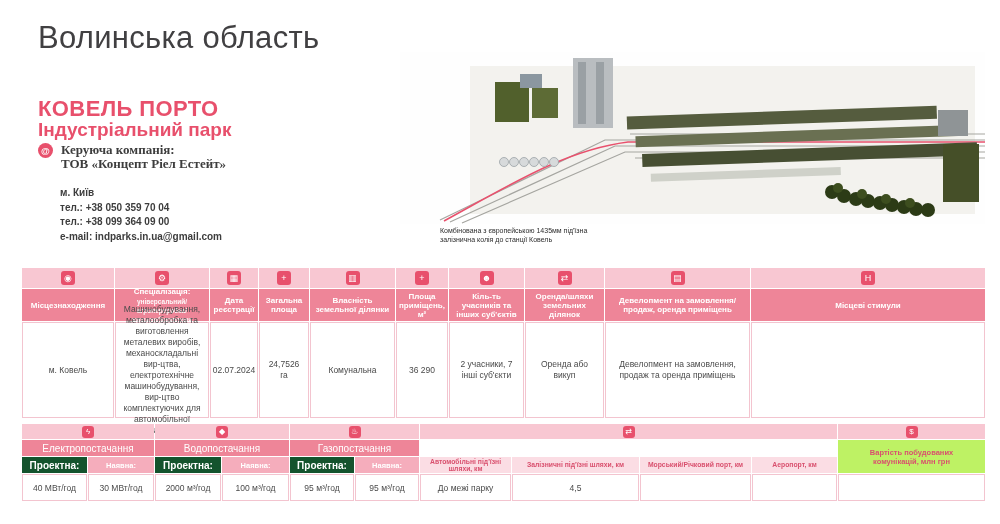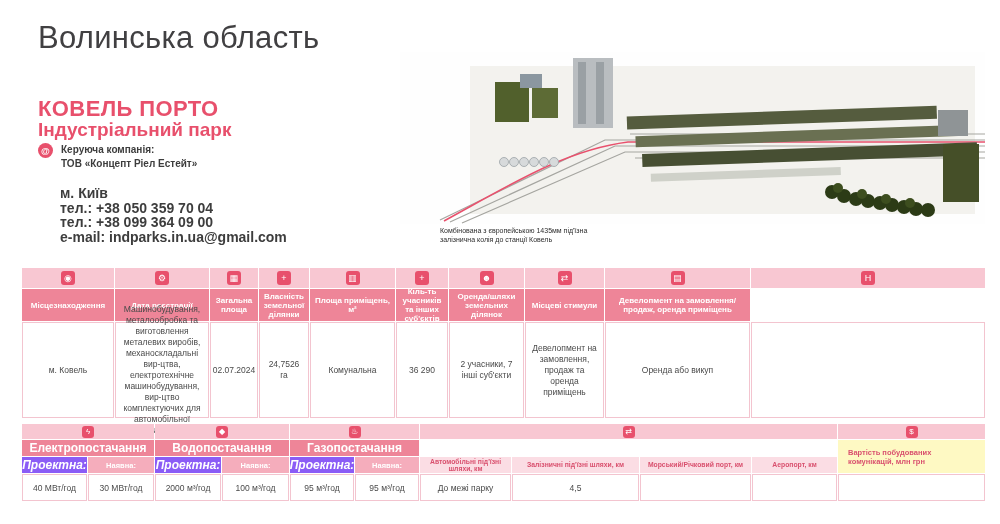--- a/index.html
+++ b/index.html
@@ -8,49 +8,49 @@
     position:relative; width:1000px; height:524px; background:#fff; overflow:hidden;
     font-family:"Liberation Sans", sans-serif; color:#3d3d3d;
   }
   
   .region-title { position:absolute; left:38px; top:20px; font-size:31px; font-weight:500; color:#414042; letter-spacing:.3px; }
   .park-label { position:absolute; left:38px; top:74px; font-size:19px; font-weight:700; color:#e8506c;margin-top:45px; }
   .park-name  { position:absolute; left:38px; top:96px; font-size:22px; font-weight:800; color:#e8506c; letter-spacing:.4px; }
   .company { position:absolute; left:38px; top:143px; display:flex; gap:8px; align-items:flex-start; }
   .company-icon { width:15px; height:15px; border-radius:50%; background:#e8506c; color:#fff; font-size:9px; font-weight:700;
     display:flex; align-items:center; justify-content:center; flex:0 0 auto; }
-  .company-text { font-size:10px; font-weight:700; line-height:14px; color:#3d3d3d; }
-  .address { position:absolute; left:60px; top:186px; font-size:14px; font-weight:700; line-height:14.5px; color:#3d3d3d; }
+  .company-text { font-size:13px; font-weight:700; line-height:14px; color:#3d3d3d;font-family:Liberation Serif, serif; }
+  .address { position:absolute; left:60px; top:186px; font-size:10px; font-weight:700; line-height:14.5px; color:#3d3d3d; }
   
   .aerial { position:absolute; left:400px; top:52px; width:585px; height:172px; }
   .aerial svg { width:100%; height:100%; display:block; }
   .aerial-caption { position:absolute; left:440px; top:226px; font-size:7px; line-height:9px; color:#2c2c2c; }
   
   .t1row { position:absolute; left:22px; display:grid; gap:1px;
     grid-template-columns:92px 94px 48px 50px 85px 52px 75px 79px 145px 234px; }
   .icell { background:#f8c7d2; display:flex; align-items:center; justify-content:center; }
   .chip { width:14px; height:14px; border-radius:3px; background:#e8506c; color:#fff; font-size:9px; line-height:14px; text-align:center; }
   .lcell { background:#ee8598; color:#fff; display:flex; flex-direction:column; align-items:center; justify-content:center;
     text-align:center; font-size:8px; font-weight:700; line-height:9px; padding:2px 3px; }
   .lcell .sub { font-size:6.5px; font-weight:600; opacity:.95; margin-top:1px; }
   .vcell { background:#fff; border:1px solid #f3c4cf; display:flex; align-items:center; justify-content:center;
     text-align:center; font-size:8.5px; line-height:11px; color:#4a4a4a; padding:2px 5px; }
   
   .t2 { position:absolute; left:22px; top:424px; display:grid; gap:1px;
     grid-template-columns:65px 66px 66px 67px 64px 64px 91px 127px 111px 85px 147px;
     grid-template-rows:15px 16px 16px 27px; }
   .icell2 { background:#f8c7d2; display:flex; align-items:center; justify-content:center; }
   .chip2 { width:12px; height:12px; border-radius:3px; background:#e8506c; color:#fff; font-size:8px; line-height:12px; text-align:center; }
-  .glabel { background:#ee8598; color:#fff; font-size:12px; font-weight:700; display:flex; align-items:center; justify-content:center; text-align:center; }
-  .proj  { background:#8b5cf6; color:#fff; font-size:12px; font-weight:700; display:flex; align-items:center; justify-content:center;font-style:italic; }
+  .glabel { background:#ee8598; color:#fff; font-size:10px; font-weight:400; display:flex; align-items:center; justify-content:center; text-align:center; }
+  .proj  { background:#14532d; color:#fff; font-size:10px; font-weight:700; display:flex; align-items:center; justify-content:center; }
   .nayav { background:#f5adbc; color:#fff; font-size:7.5px; font-weight:700; display:flex; align-items:center; justify-content:center; }
   .lsub  { background:#fbdde4; color:#d9506e; font-size:6.8px; font-weight:700; line-height:7.5px;
     display:flex; align-items:center; justify-content:center; text-align:center; padding:1px 3px; }
-  .cost  { background:#fef9c3; color:#d9506e; font-size:7.5px; font-weight:700; line-height:9px;
-    display:flex; align-items:center; justify-content:center; padding:2px 10px; }
+  .cost  { background:#bef264; color:#d9506e; font-size:7.5px; font-weight:700; line-height:9px;
+    display:flex; align-items:center; justify-content:center; text-align:center; padding:2px 10px; }
   .val2 { background:#fff; border:1px solid #f3c4cf; display:flex; align-items:center; justify-content:center;
     text-align:center; font-size:8.5px; color:#4a4a4a; padding:1px 3px; line-height:10px; }
 </style>
 </head>
 <body>
 
 <div class="page">
 
   <div class="region-title">Волинська область</div>
   <div class="park-label">Індустріальний парк</div>
@@ -167,55 +167,59 @@
     <div class="icell">
         <span class="chip">H</span>
       </div>
   </div>
 
   <div class="t1row" style="top:289px; grid-auto-rows:32px;">
     <div class="lcell">
         <span>Місцезнаходження</span>
       </div>
     <div class="lcell">
+        <span>Спеціалізація:</span>
+        <span class="sub">універсальний/агропереробка/ машинобудування</span>
+      </div>
+    <div class="lcell">
         <span>Дата реєстрації</span>
       </div>
     <div class="lcell">
         <span>Загальна площа</span>
       </div>
     <div class="lcell">
         <span>Власність земельної ділянки</span>
       </div>
     <div class="lcell">
         <span>Площа приміщень, м²</span>
       </div>
     <div class="lcell">
         <span>Кіль-ть учасників та інших суб'єктів</span>
       </div>
     <div class="lcell">
         <span>Оренда/шляхи земельних ділянок</span>
       </div>
     <div class="lcell">
+        <span>Девелопмент на замовлення/ продаж, оренда приміщень</span>
+      </div>
+    <div class="lcell">
         <span>Місцеві стимули</span>
-      </div>
-    <div class="lcell">
-        <span>Девелопмент на замовлення/ продаж, оренда приміщень</span>
       </div>
   </div>
 
   <div class="t1row" style="top:322px; grid-auto-rows:96px;">
     <div class="vcell">м. Ковель</div>
     <div class="vcell">Машинобудування, металообробка та виготовлення металевих виробів, механоскладальні вир-цтва, електротехнічне машинобудування, вир-цтво комплектуючих для автомобільної промисловості</div>
     <div class="vcell">02.07.2024</div>
     <div class="vcell">24,7526 га</div>
     <div class="vcell">Комунальна</div>
     <div class="vcell">36 290</div>
     <div class="vcell">2 учасники, 7 інші суб'єкти</div>
+    <div class="vcell">Оренда або викуп</div>
     <div class="vcell">Девелопмент на замовлення, продаж та оренда приміщень</div>
-    <div class="vcell">Оренда або викуп</div>
     <div class="vcell"></div>
   </div>
 
   <div class="t2">
 
     <div class="icell2" style="grid-column:1/3;grid-row:1;">
         <span class="chip2">ϟ</span>
       </div>
     <div class="icell2" style="grid-column:3/5;grid-row:1;">
         <span class="chip2">◆</span>

